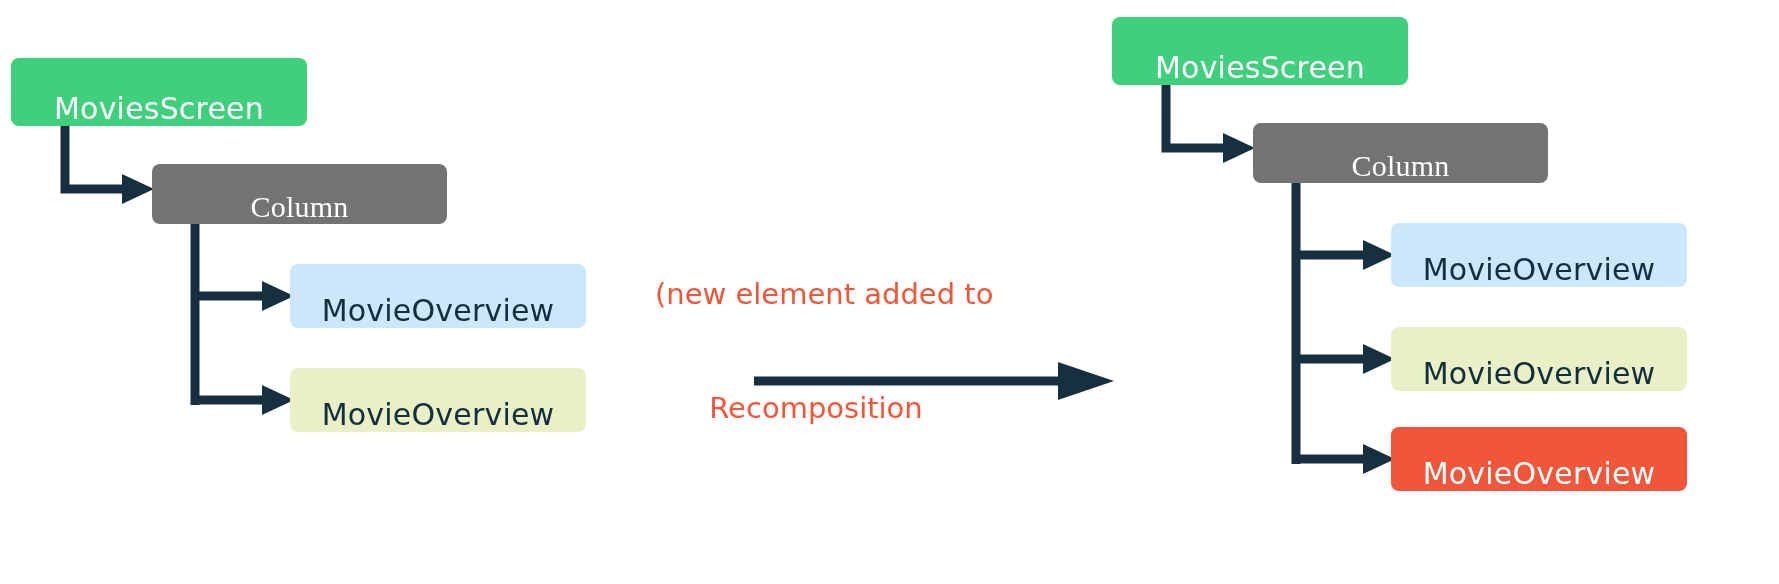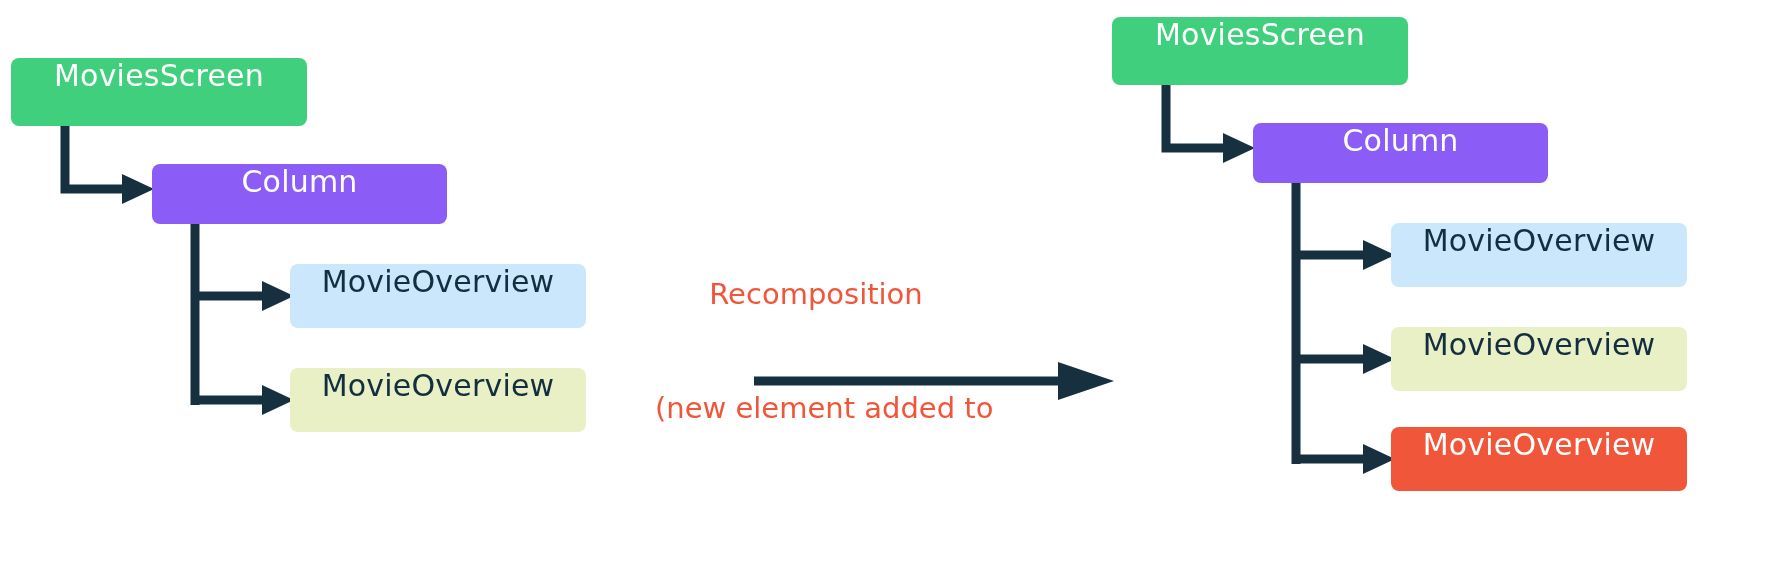--- a/index.html
+++ b/index.html
@@ -15,33 +15,34 @@
     width: 1779px;
     height: 584px;
     background: #ffffff;
     overflow: hidden;
   }
   .node {
     position: absolute;
     box-sizing: border-box;
     border-radius: 8px;
     display: flex;
-    align-items: flex-start;
+    align-items: flex-end;
     justify-content: center;
     font-size: 30px;
     letter-spacing: 0.2px;
     white-space: nowrap;
   }
   .node-screen {
     background: #40d07d;
     color: #ffffff;
   }
   .node-column {
-    background: #8b5cf6;
+    background: #737373;
     color: #ffffff;
+    font-family: Liberation Serif, serif;
   }
   .node-overview-blue {
     background: #cbe7fb;
     color: #122e3f;
   }
   .node-overview-olive {
     background: #e9f0c6;
     color: #122e3f;
   }
   .node-overview-orange {
@@ -100,22 +101,22 @@
 
   <div class="node node-overview-blue" style="left:290px; top:264px; width:296px; height:64px;">
     <span>MovieOverview</span>
   </div>
 
   <div class="node node-overview-olive" style="left:290px; top:368px; width:296px; height:64px;">
     <span>MovieOverview</span>
   </div>
 
   <div class="center-label" style="left:655px; top:198px; width:322px;">
+    <div>(new element added to</div>
     <div>Recomposition</div>
-    <div>(new element added to</div>
   </div>
 
   <div class="transition-arrow" style="left:752px; top:360px; width:372px; height:42px;">
     <svg width="372" height="42" viewBox="0 0 372 42">
       <path d="M2 21 L310 21" fill="none" stroke="#16303f" stroke-width="9"></path>
       <path d="M306 2 L362 21 L306 40 Z" fill="#16303f"></path>
     </svg>
   </div>
 
   <div class="node node-screen" style="left:1112px; top:17px; width:296px; height:68px;">

